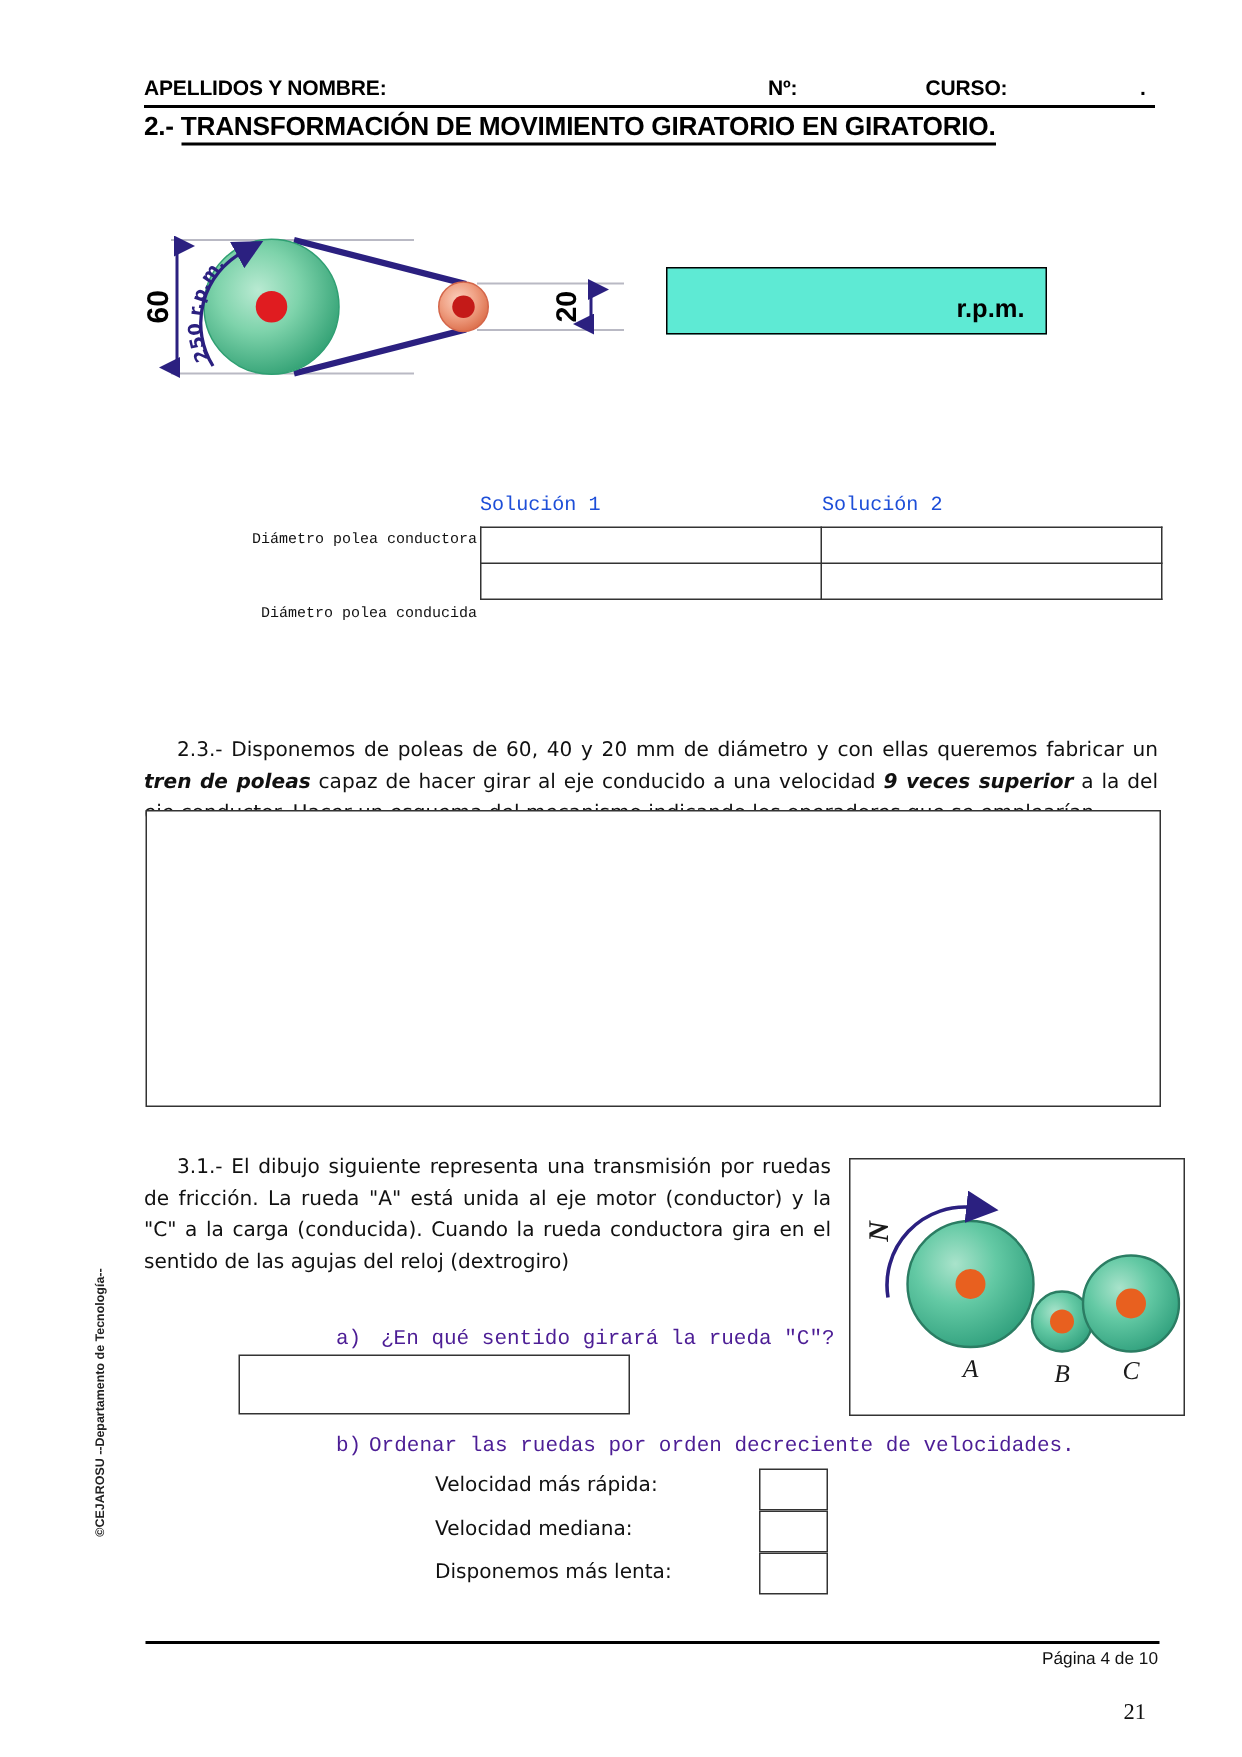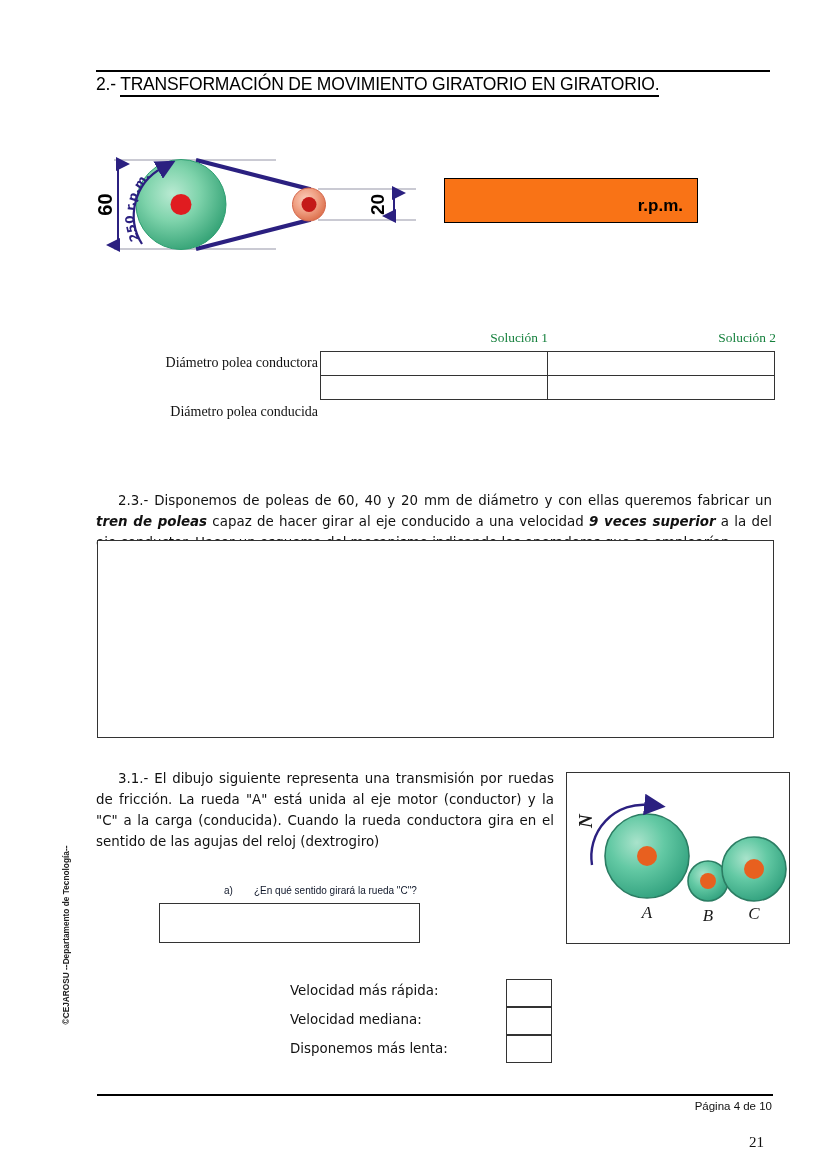--- a/index.html
+++ b/index.html
@@ -39,21 +39,21 @@
   }
   .hdr-apellidos { left: 0px;   top: 2px; }
   .hdr-num       { left: 416px; top: 2px; }
   .hdr-curso     { left: 521px; top: 2px; }
   .hdr-dot       { left: 664px; top: 2px; font-weight: bold; }
 
   .section-title {
     position: absolute;
     left: 96px; top: 74px;
     font-family: "Liberation Sans", sans-serif;
-    font-weight: normal;
+    font-weight: bold;
     font-size: 17.5px;
     white-space: nowrap;
     letter-spacing: -0.2px;
   }
   .section-title .und {
     border-bottom: 2px solid #000;
     padding-bottom: 1px;
   }
 
   
@@ -71,47 +71,47 @@
   
   #p21 { left: 96px; top: 108px; width: 676px; }
 
   #fig21 { position: absolute; left: 96px; top: 152px; width: 320px; height: 104px; }
 
   .rpm-box {
     position: absolute;
     left: 444px; top: 178px;
     width: 254px; height: 45px;
     border: 1.6px solid #000;
-    background: #f97316;
+    background: #5eead4;
   }
   .rpm-box span {
     position: absolute;
     right: 14px; bottom: 6px;
     font-family: "Liberation Sans", sans-serif;
     font-weight: bold;
     font-size: 17px;
   }
 
   
   #p22 { left: 96px; top: 288px; width: 676px; }
 
   .sol-hdr {
     position: absolute;
-    font-family: Liberation Serif, serif;
+    font-family: Liberation Mono, monospace;
     font-size: 13.4px;
-    text-align: right;
-    color: #15803d;
+    text-align: left;
+    color: #1d4ed8;
   }
   #sol1 { left: 320px; top: 330px; width: 228px; }
   #sol2 { left: 548px; top: 330px; width: 228px; }
 
   .tbl-label {
     position: absolute;
-    font-family: Liberation Serif, serif;
-    font-size: 14px;
+    font-family: Liberation Mono, monospace;
+    font-size: 10px;
     text-align: right;
     color: #111;
     white-space: nowrap;
   }
   #lbl-conductora { left: 110px; top: 355px; width: 208px; }
   #lbl-conducida  { left: 110px; top: 380px; width: 208px; margin-top: 24px; }
 
   .tbl22 {
     position: absolute;
     left: 320px; top: 351px;
@@ -141,23 +141,23 @@
   .fig24 {
     position: absolute;
     left: 566px; top: 772px;
     width: 224px; height: 172px;
     border: 1.6px solid #333;
     background: #fff;
   }
 
   .qa {
     position: absolute;
-    font-family: Liberation Sans, sans-serif;
-    font-size: 10px;
-    color: #0f172a;
+    font-family: Liberation Mono, monospace;
+    font-size: 14px;
+    color: #4c1d95;
     white-space: nowrap;
   }
   #q-a { left: 224px; top: 885px; }
   #q-a .litem { display:inline-block; width: 30px; }
   #q-b { left: 224px; top: 956px; }
   #q-b .litem { display:inline-block; width: 22px; }
 
   .box-a {
     position: absolute;
     left: 159px; top: 903px;
@@ -221,20 +221,26 @@
     font-family: "Liberation Serif", serif;
     font-size: 15px;
     color: #111;
   }
 </style>
 </head>
 <body>
 
 <div class="page">
 
+  <div class="hdr-row">
+    <span class="hdr-label hdr-apellidos">APELLIDOS Y NOMBRE:</span>
+    <span class="hdr-label hdr-num">Nº:</span>
+    <span class="hdr-label hdr-curso">CURSO:</span>
+    <span class="hdr-label hdr-dot">.</span>
+  </div>
   <div class="hdr-rule"></div>
 
   <div class="section-title">
     <span>2.- </span><span class="und">TRANSFORMACIÓN DE MOVIMIENTO GIRATORIO EN GIRATORIO.</span>
   </div>
 
 
   <div id="fig21">
     <svg width="320" height="104" viewBox="0 0 320 104" xmlns="http://www.w3.org/2000/svg">
       <defs>
@@ -348,20 +354,23 @@
       <text x="141" y="148" fill="#1a1a1a" font-family="Liberation Serif, serif" font-size="17" font-style="italic" text-anchor="middle">B</text>
       <text x="187" y="146" fill="#1a1a1a" font-family="Liberation Serif, serif" font-size="17" font-style="italic" text-anchor="middle">C</text>
     </svg>
   </div>
 
   <div class="qa" id="q-a">
     <span class="litem">a)</span><span>¿En qué sentido girará la rueda "C"?</span>
   </div>
   <div class="box-a"></div>
 
+  <div class="qa" id="q-b">
+    <span class="litem">b)</span><span>Ordenar las ruedas por orden decreciente de velocidades.</span>
+  </div>
 
   <div class="vrow" id="v1">Velocidad más rápida:</div>
   <div class="vbox" id="vb1"></div>
 
   <div class="vrow" id="v2">Velocidad mediana:</div>
   <div class="vbox" id="vb2"></div>
 
   <div class="vrow" id="v3">Disponemos más lenta:</div>
   <div class="vbox" id="vb3"></div>
 

